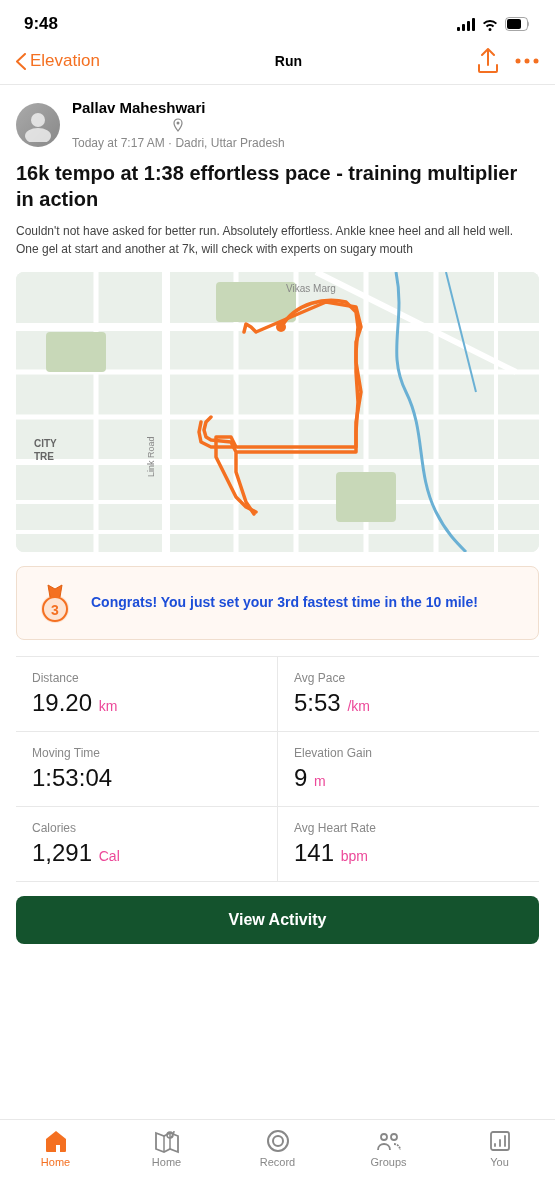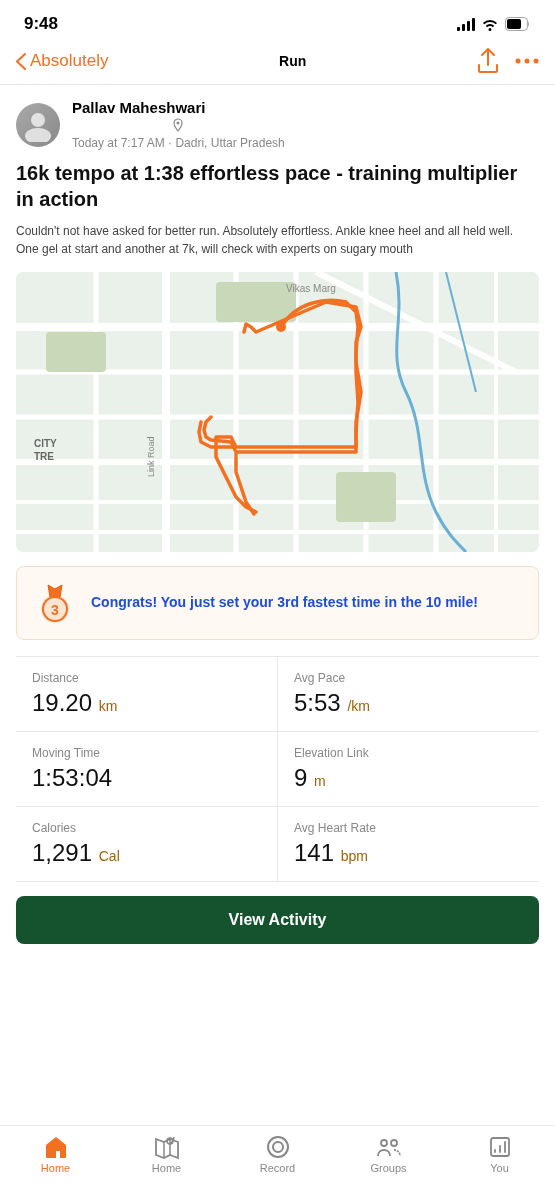--- a/index.html
+++ b/index.html
@@ -184,21 +184,21 @@
       color: #888;
       margin-bottom: 4px;
     }
     .stat-value {
       font-size: 24px;
       font-weight: 300;
       color: #111;
     }
     .stat-unit {
       font-size: 14px;
-      color: #a16207;
+      color: #ec4899;
     }
 
     
     .view-activity-btn {
       display: block;
       margin: 14px 16px 0;
       background: #14532d;
       color: #fff;
       text-align: center;
       padding: 15px;
@@ -206,21 +206,21 @@
       font-size: 16px;
       font-weight: 600;
       cursor: pointer;
       border: none;
       width: calc(100% - 32px);
     }
 
     
     .bottom-nav {
       position: fixed;
-      bottom: 6px;
+      bottom: 12px;
       width: 555px;
       background: #fff;
       border-top: 1px solid #e8e8e8;
       display: flex;
       justify-content: space-around;
       align-items: center;
       padding: 8px 0 20px;
     }
     .nav-item {
       display: flex;
@@ -270,21 +270,21 @@
       <path d="M23 4.5v5c1.1-.55 1.1-4.45 0-5z" fill="#000" fill-opacity="0.4"></path>
     </svg>
   </div>
 </div>
 
 <div class="nav-bar">
   <div class="nav-back">
     <svg width="10" height="17" viewBox="0 0 10 17" fill="none">
       <path d="M9 1L1 8.5L9 16" stroke="#f47021" stroke-width="2" stroke-linecap="round" stroke-linejoin="round"></path>
     </svg>
-    <span>Absolutely</span>
+    <span>Elevation</span>
   </div>
   <span class="nav-title">Run</span>
   <div class="nav-actions">
     <svg width="22" height="26" viewBox="0 0 22 26" fill="none">
       <path d="M11 1v16M5 7l6-6 6 6M2 17v6a1 1 0 001 1h16a1 1 0 001-1v-6" stroke="#f47021" stroke-width="2" stroke-linecap="round" stroke-linejoin="round"></path>
     </svg>
     <svg width="24" height="8" viewBox="0 0 24 8" fill="none">
       <circle cx="3" cy="4" r="2.5" fill="#f47021"></circle>
       <circle cx="12" cy="4" r="2.5" fill="#f47021"></circle>
       <circle cx="21" cy="4" r="2.5" fill="#f47021"></circle>
@@ -399,21 +399,21 @@
         <div class="stat-value">5:53 <span class="stat-unit">/km</span></div>
       </div>
     </div>
 
     <div class="stats-row">
       <div class="stat-cell">
         <div class="stat-label">Moving Time</div>
         <div class="stat-value">1:53:04</div>
       </div>
       <div class="stat-cell">
-        <div class="stat-label">Elevation Link</div>
+        <div class="stat-label">Elevation Gain</div>
         <div class="stat-value">9 <span class="stat-unit">m</span></div>
       </div>
     </div>
 
     <div class="stats-row">
       <div class="stat-cell">
         <div class="stat-label">Calories</div>
         <div class="stat-value">1,291 <span class="stat-unit">Cal</span></div>
       </div>
       <div class="stat-cell">

